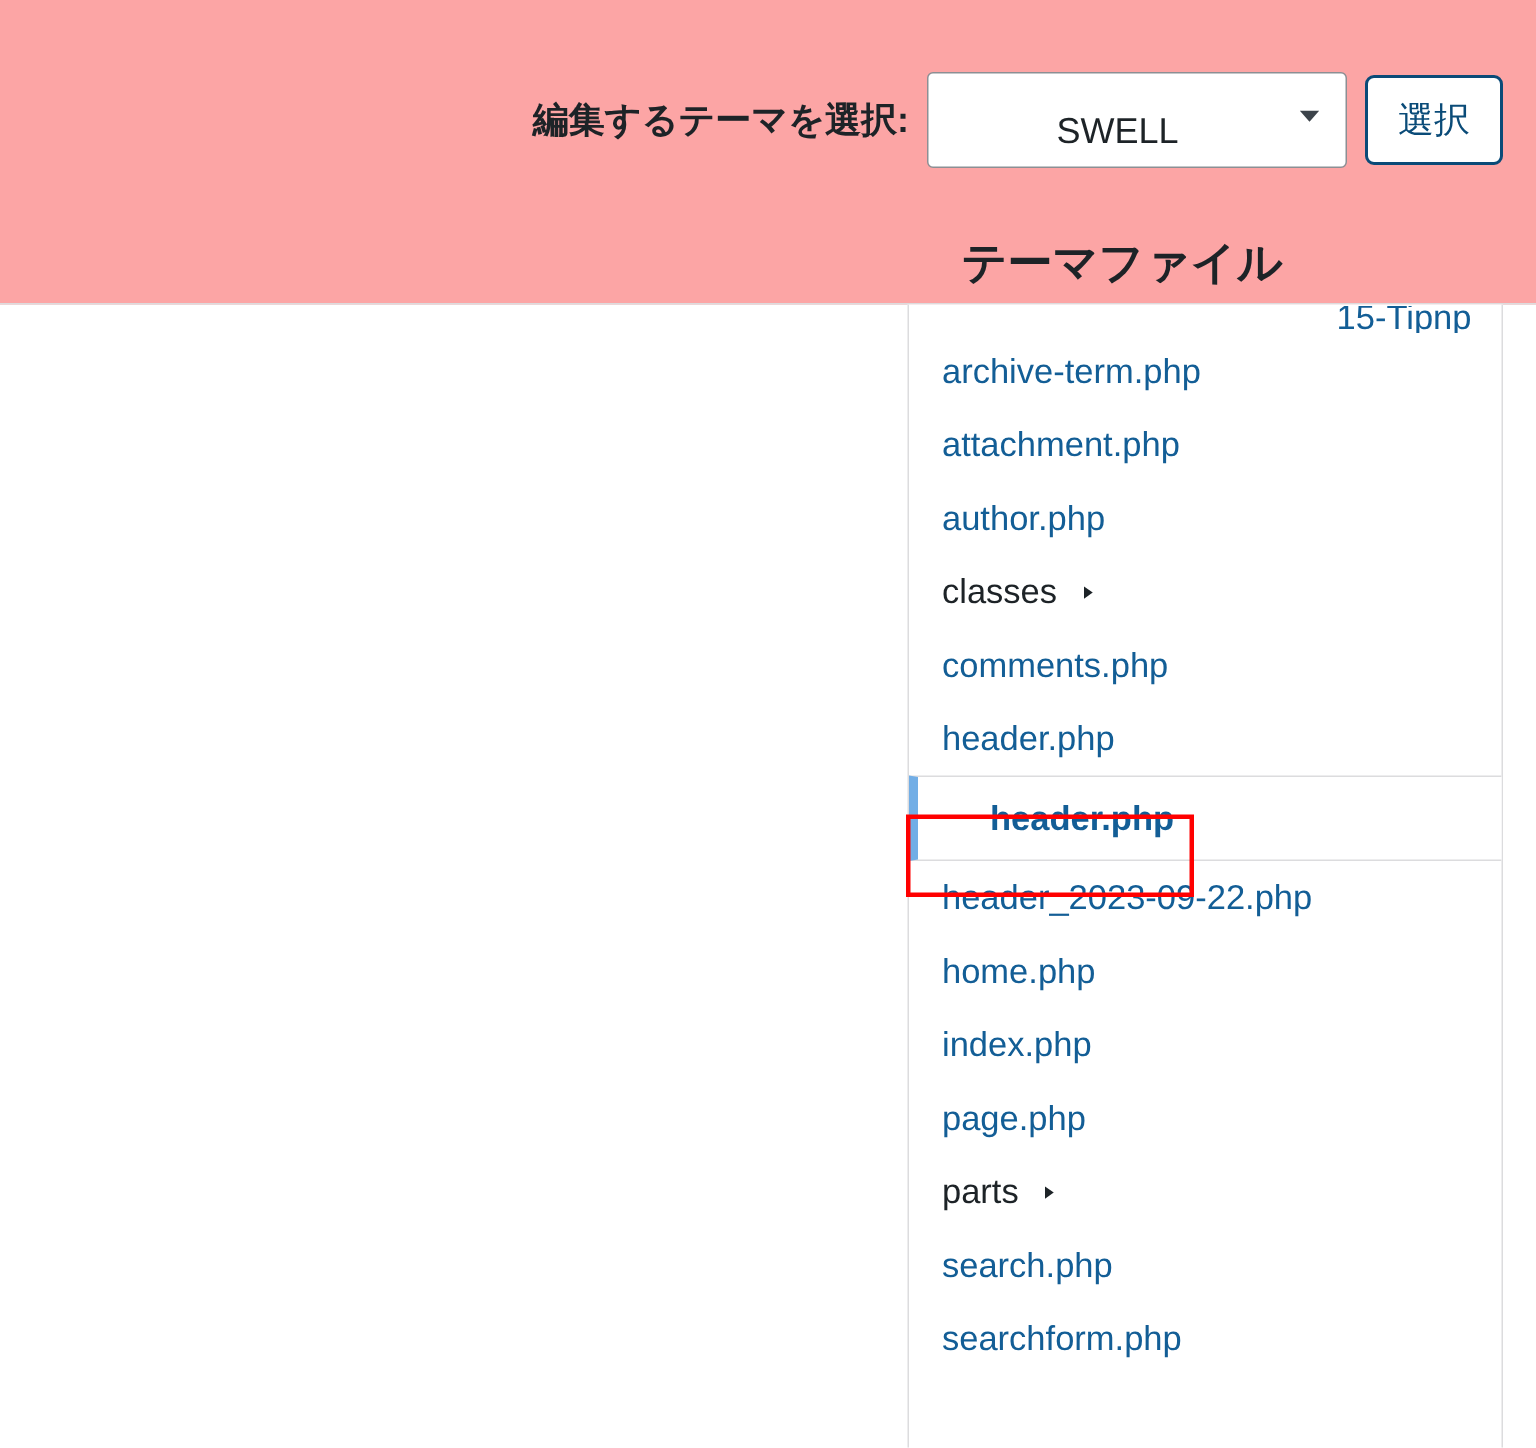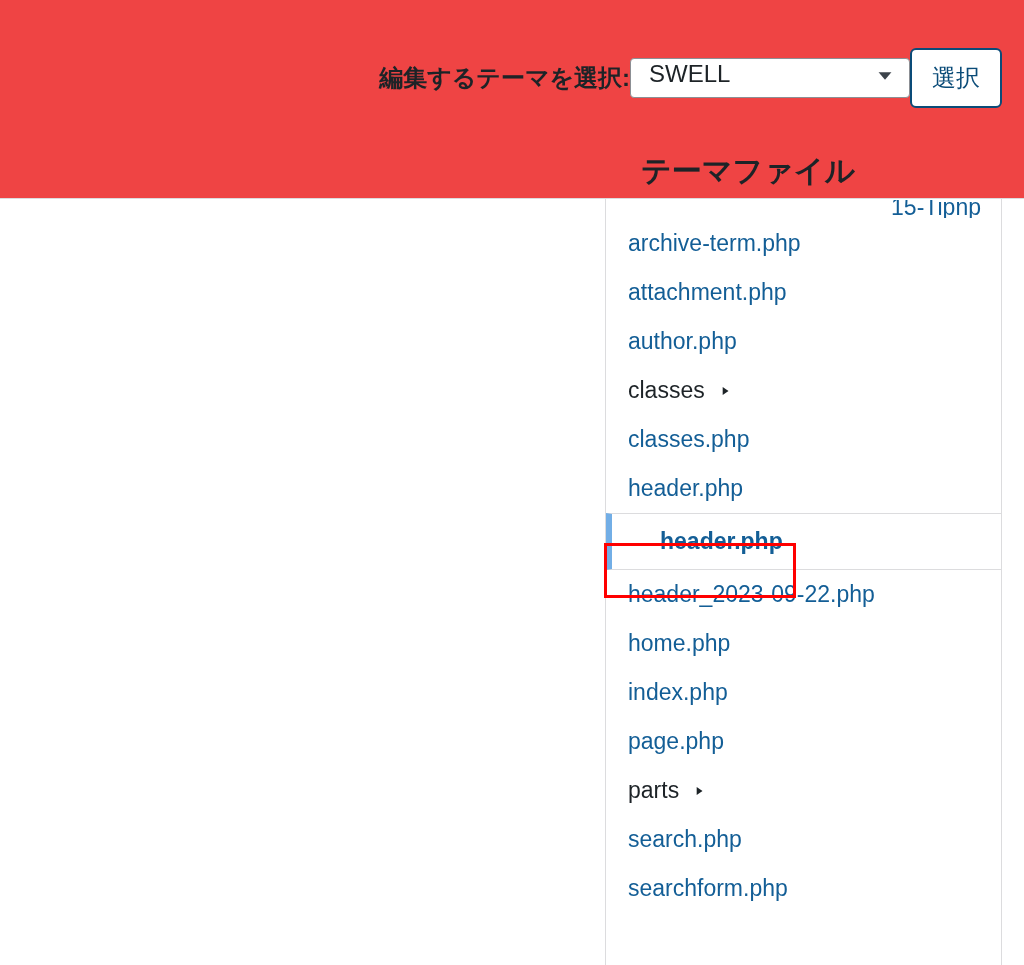--- a/index.html
+++ b/index.html
@@ -8,44 +8,46 @@
       padding: 0;
     }
     body {
       font-family: -apple-system, BlinkMacSystemFont, "Helvetica Neue", "Hiragino Sans", "Hiragino Kaku Gothic ProN", Meiryo, sans-serif;
       background: #fff;
       width: 1024px;
       height: 965px;
       overflow: hidden;
     }
     .top-bar {
-      background: #ef4444;
+      background: #fca5a5;
       border-bottom: 1px solid #dcdcde;
       display: flex;
       justify-content: flex-end;
       align-items: center;
       padding: 48px 22px 90px 22px;
+      gap: 12px;
       position: relative;
     }
     .select-label {
       font-size: 24px;
       font-weight: 700;
       color: #1d2327;
     }
     .theme-select {
       appearance: none;
       -webkit-appearance: none;
       background: #fff;
       border: 1px solid #8c8f94;
       border-radius: 4px;
-      padding: 1px 44px 10px 18px;
+      padding: 25px 44px 10px 18px;
       font-size: 24px;
       color: #1d2327;
       width: 280px;
       position: relative;
+      text-align: center;
     }
     .select-wrap {
       position: relative;
     }
     .select-wrap .chev {
       position: absolute;
       right: 14px;
       top: 50%;
       transform: translateY(-50%);
       pointer-events: none;
@@ -174,21 +176,21 @@
         <li class="filelink partial-top"><a href="#">15-Tipnp</a></li>
         <li class="filelink"><a href="#">archive-term.php</a></li>
         <li class="filelink"><a href="#">attachment.php</a></li>
         <li class="filelink"><a href="#">author.php</a></li>
         <li class="folder">
           <span>classes</span>
           <span class="arrow"><svg viewBox="0 0 24 24">
               <path d="M8 5l10 7-10 7z"></path>
             </svg></span>
         </li>
-        <li class="filelink"><a href="#">classes.php</a></li>
+        <li class="filelink"><a href="#">comments.php</a></li>
         <li class="filelink"><a href="#">header.php</a></li>
         <li class="filelink selected"><a href="#">header.php</a></li>
         <li class="filelink"><a href="#">header_2023-09-22.php</a></li>
         <li class="filelink"><a href="#">home.php</a></li>
         <li class="filelink"><a href="#">index.php</a></li>
         <li class="filelink"><a href="#">page.php</a></li>
         <li class="folder">
           <span>parts</span>
           <span class="arrow"><svg viewBox="0 0 24 24">
               <path d="M8 5l10 7-10 7z"></path>

